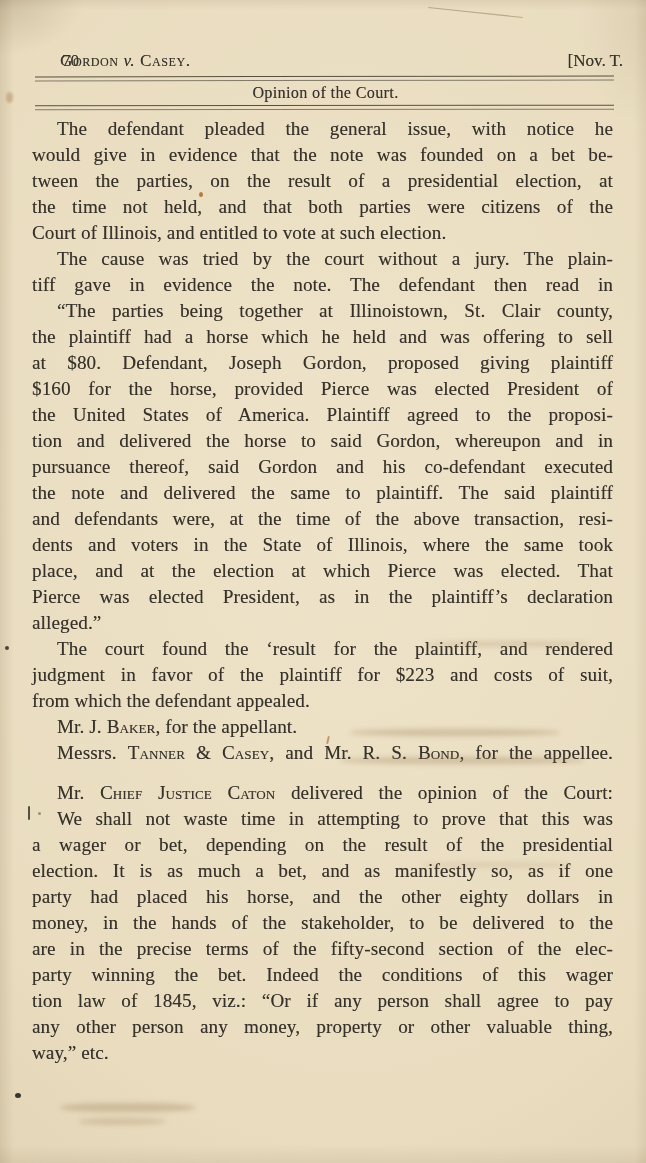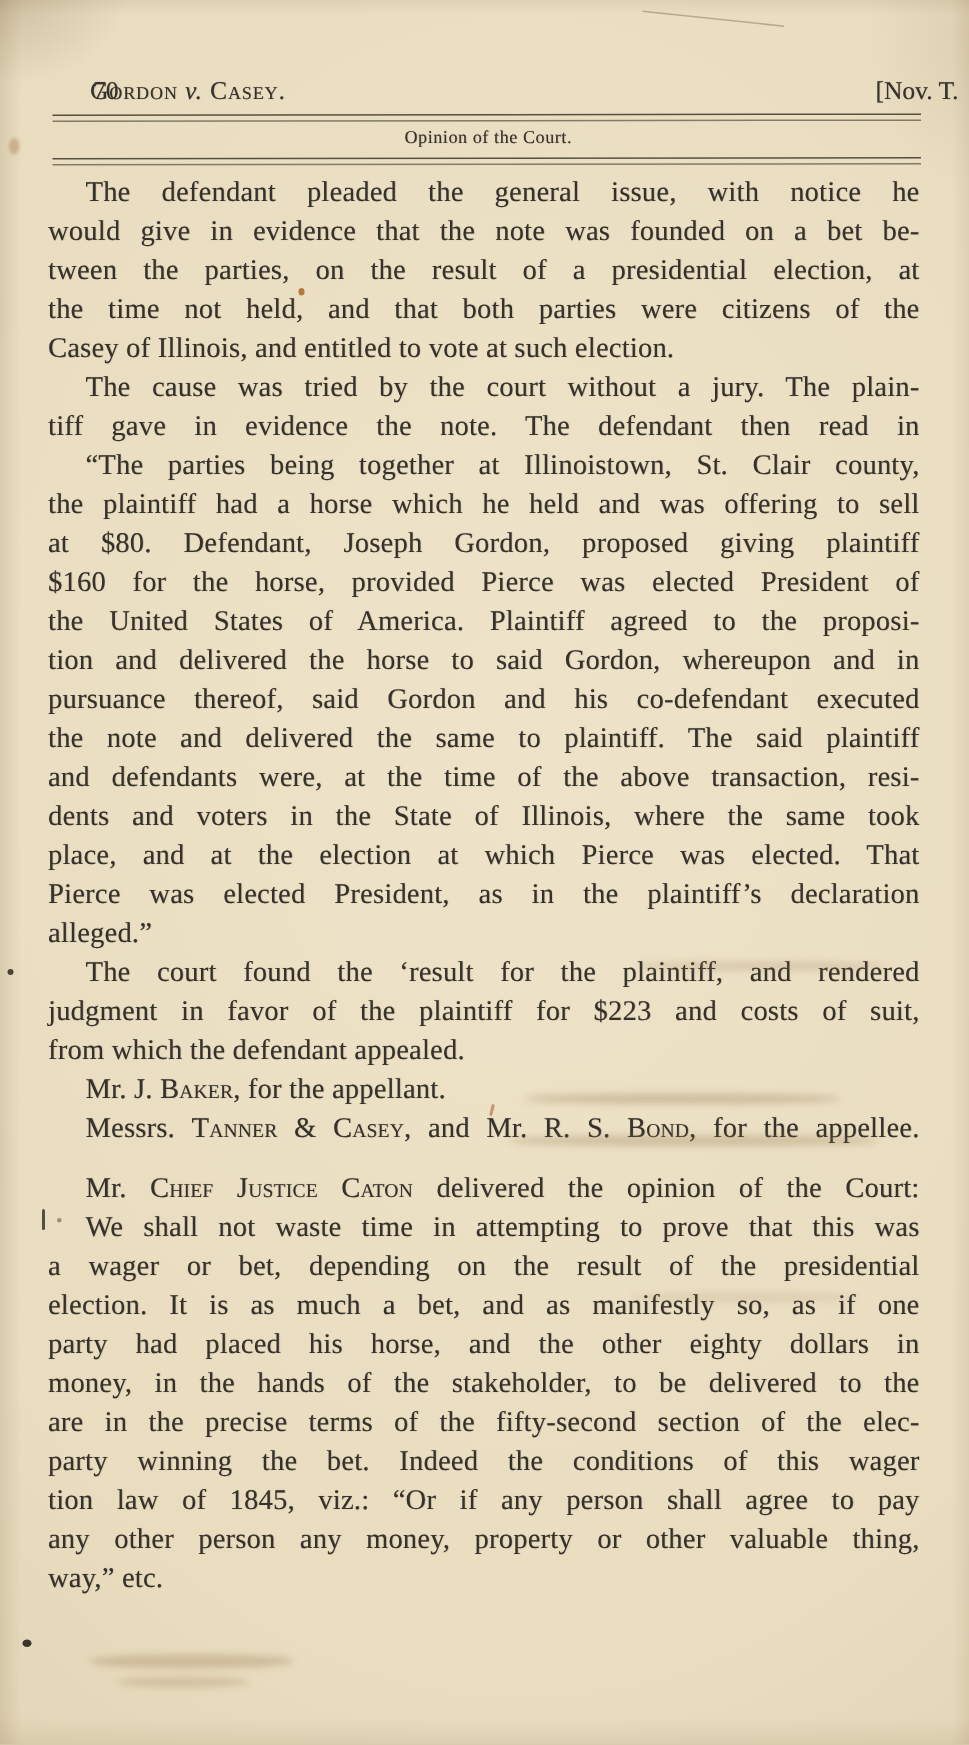--- a/index.html
+++ b/index.html
@@ -16,30 +16,30 @@
       linear-gradient(180deg, rgba(115,92,58,.10), rgba(115,92,58,0) 10px),
       radial-gradient(ellipse 130% 100% at 54% 42%, #eee3c9 0%, #e9dcbf 55%, #e0d2b3 82%, #d3c3a1 100%);
   }
   .ink{ text-shadow:0.3px 0.3px 0.6px rgba(54,48,38,.45); }
   .sc{ font-variant:small-caps; }
 
   
   .header{position:absolute;left:36px;top:51px;width:579px;height:22px;font-size:17px;margin-left:24px;}
   .page-num{position:absolute;left:2px;top:0;}
   .running-title{position:absolute;left:0;right:0;top:0;text-align:left;letter-spacing:.6px;}
-  .term{position:absolute;right:0;top:0;font-family:Liberation Serif, serif;}
+  .term{position:absolute;right:16px;top:0;font-family:Liberation Serif, serif;}
 
   .rule{position:absolute;left:35px;width:579px;height:3px;
         border-top:1.4px solid rgba(62,56,44,.85);
         border-bottom:1px solid rgba(62,56,44,.6);}
   .rule1{top:76px;transform:rotate(-.08deg);}
   .rule2{top:105px;transform:rotate(-.06deg);}
 
   .section-heading{position:absolute;left:36px;top:84px;width:579px;text-align:center;
-        font-size:12px;letter-spacing:.4px;}
+        font-size:16px;letter-spacing:.4px;}
 
   
   .body-text{position:absolute;left:32px;top:116px;width:581px;
         font-size:19px;line-height:26px;letter-spacing:.15px;}
   .para{margin:0;}
   .line{height:26px;text-align:left;}
   .line.full{text-align:justify;text-align-last:justify;}
   .line.indent{text-indent:25px;}
 
   
@@ -74,21 +74,21 @@
   <div class="rule rule1"></div>
   <div class="section-heading ink">Opinion of the Court.</div>
   <div class="rule rule2"></div>
 
   <main class="body-text ink">
       <div class="para">
         <div class="line full indent">The defendant pleaded the general issue, with notice he</div>
         <div class="line full">would give in evidence that the note was founded on a bet be-</div>
         <div class="line full">tween the parties, on the result of a presidential election, at</div>
         <div class="line full">the time not held, and that both parties were citizens of the</div>
-        <div class="line">Casey of Illinois, and entitled to vote at such election.</div>
+        <div class="line">Court of Illinois, and entitled to vote at such election.</div>
       </div>
       <div class="para">
         <div class="line full indent">The cause was tried by the court without a jury. The plain-</div>
         <div class="line full">tiff gave in evidence the note. The defendant then read in</div>
       </div>
       <div class="para">
         <div class="line full indent">“The parties being together at Illinoistown, St. Clair county,</div>
         <div class="line full">the plaintiff had a horse which he held and was offering to sell</div>
         <div class="line full">at $80. Defendant, Joseph Gordon, proposed giving plaintiff</div>
         <div class="line full">$160 for the horse, provided Pierce was elected President of</div>

